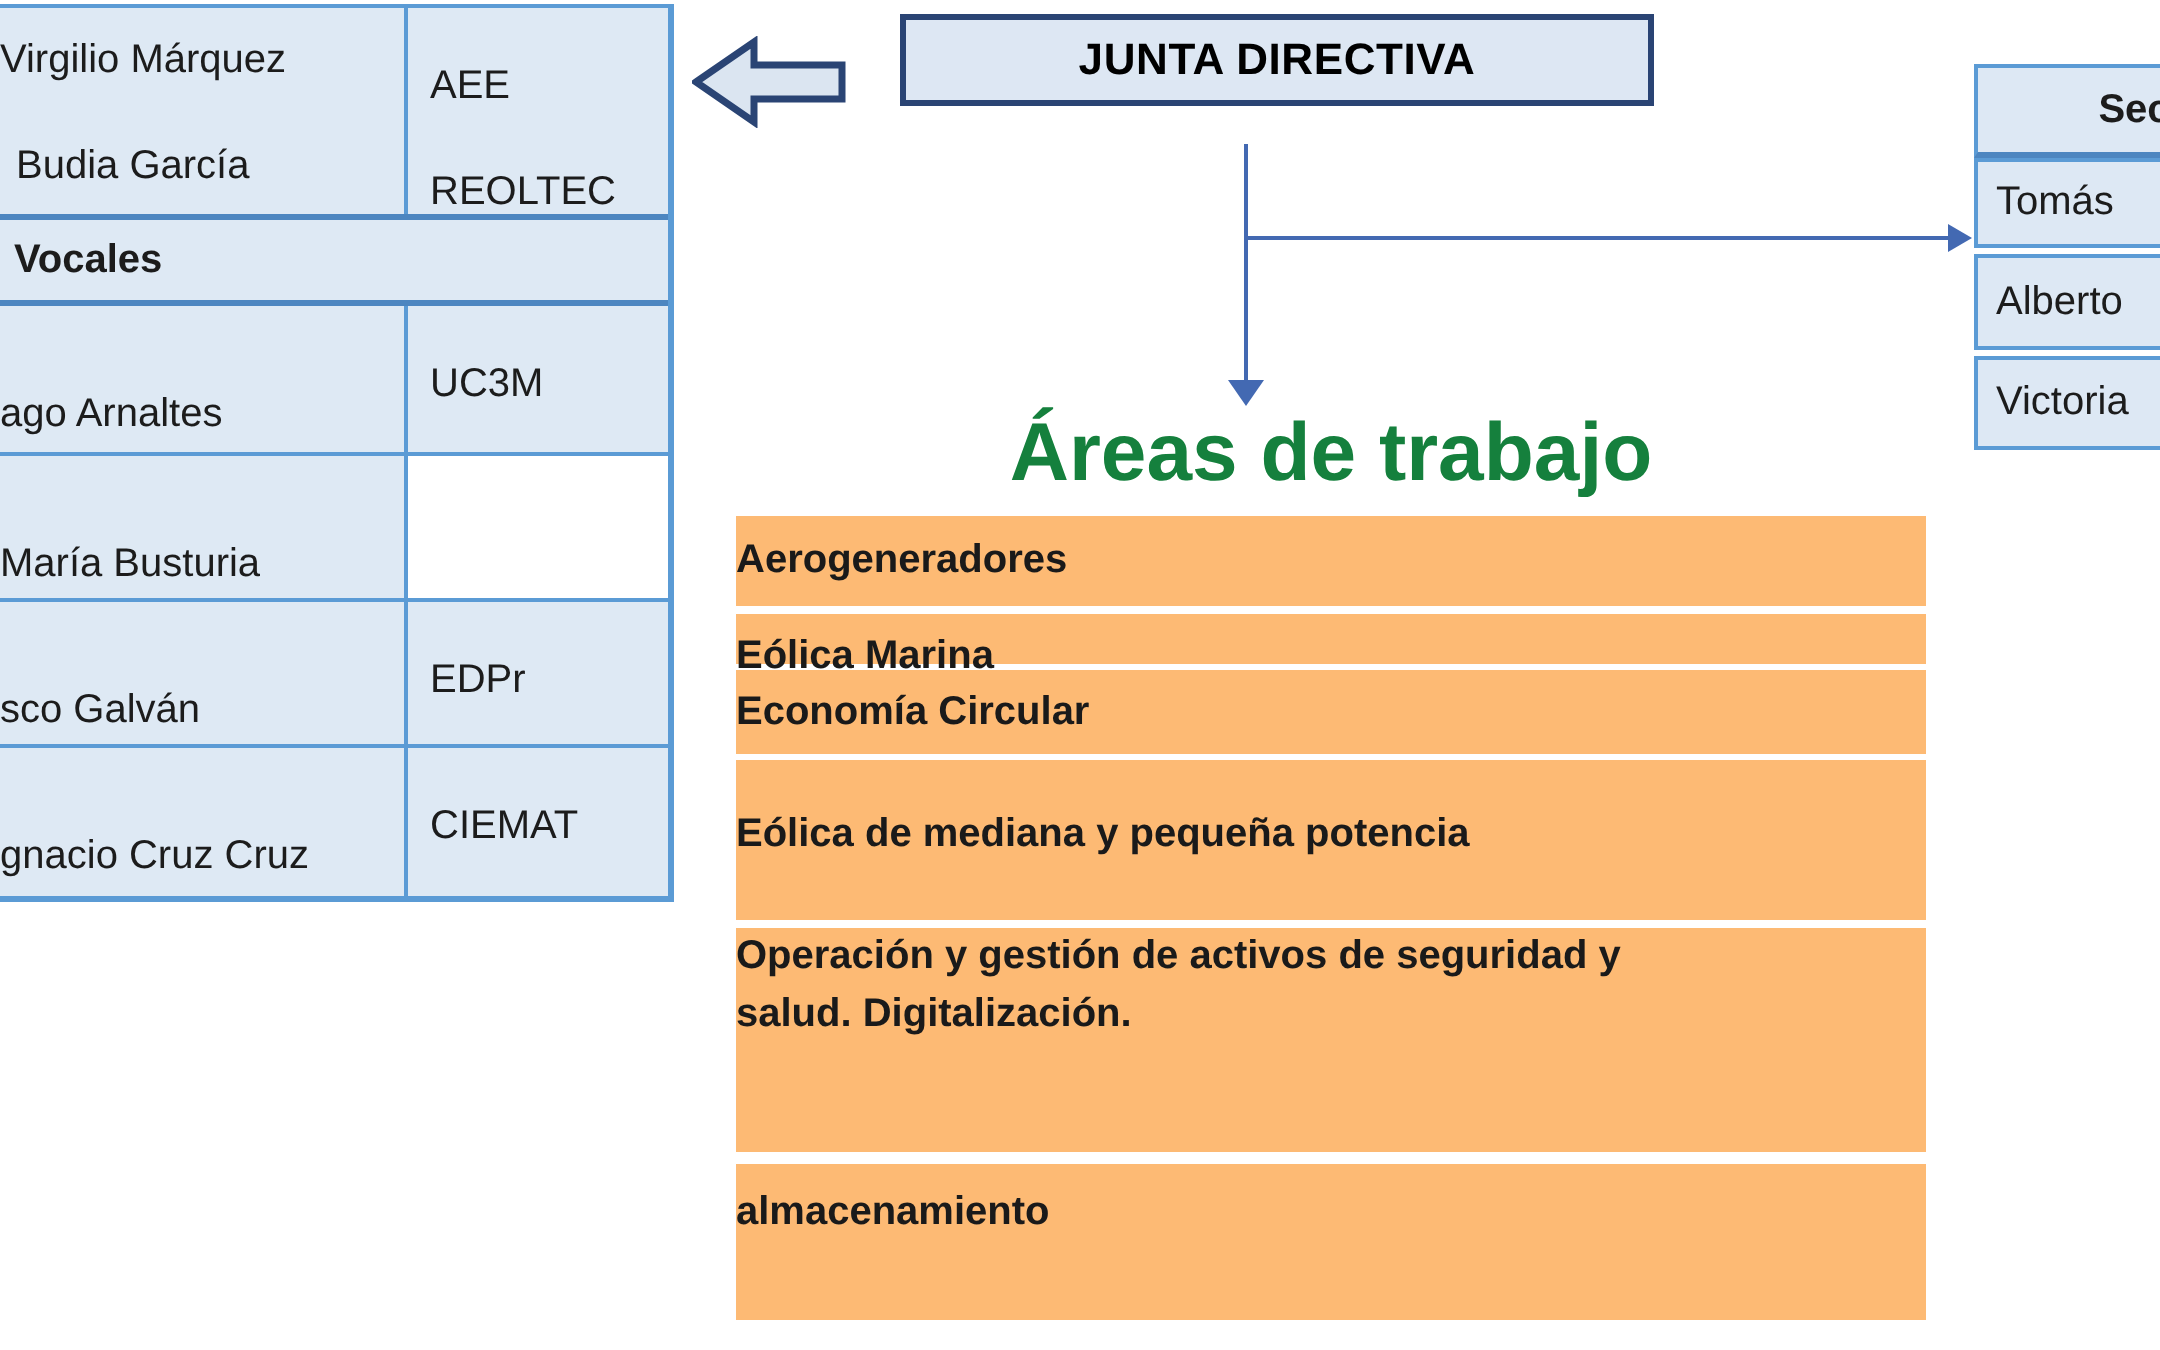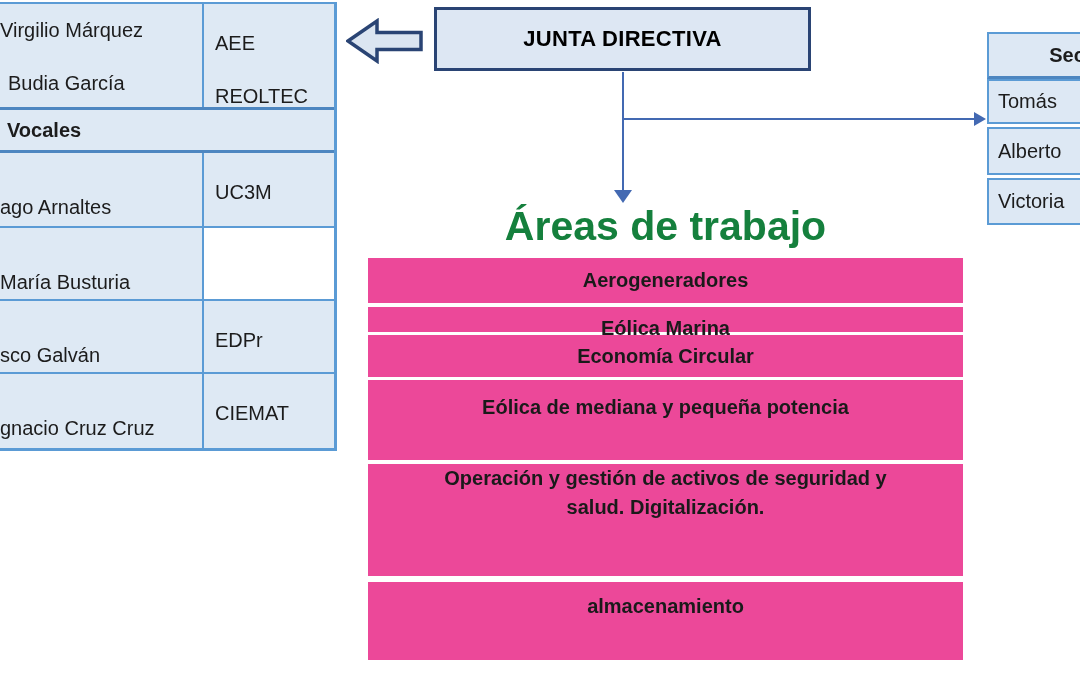--- a/index.html
+++ b/index.html
@@ -46,21 +46,21 @@
   }
   .lt-rowC { height: 75px; border-bottom: 2px solid #5b9bd5; }
   .lt-rowD { height: 73px; border-bottom: 2px solid #5b9bd5; }
   .lt-rowE { height: 73px; border-bottom: 2px solid #5b9bd5; }
   .lt-rowF { height: 74px; }
   .lt-row .lt-c1, .lt-row .lt-c2 { background: #dee9f4; }
   .name-line { display: block; margin-top: 28px; }
 
   
   .junta-box {
-    left: 434px; top: 7px; width: 377px; height: 64px;
+    left: 450px; top: 7px; width: 377px; height: 46px;
     box-sizing: border-box;
     border: 3px solid #2a4474;
     background: #dde7f3;
     display: flex; align-items: center; justify-content: center;
     font-weight: bold; font-size: 22px; color: #000000;
     letter-spacing: 0.3px;
   }
 
   
   .v-line  { left: 622px; top: 72px;  width: 2px;  height: 118px; background: #4369b2; }
@@ -81,29 +81,28 @@
   .wa-title {
     left: 368px; top: 198px; width: 595px;
     text-align: center;
     font-size: 41px; font-weight: bold;
     color: #15803d;
     line-height: 56px;
     white-space: nowrap;
   }
   .wa-list { left: 368px; top: 258px; width: 595px; }
   .band {
-    background: #ec4899;
-    text-align: center;
+    background: #fdba74;
     font-weight: bold; font-size: 20px; color: #1a1a1a;
     box-sizing: border-box;
   }
   .band-1 { height: 45px; line-height: 45px; margin-bottom: 4px; }
   .band-2 { height: 25px; line-height: 43px; margin-bottom: 3px; }
   .band-3 { height: 42px; line-height: 42px; margin-bottom: 3px; }
-  .band-4 { height: 80px; padding-top: 13px; line-height: 28px; margin-bottom: 4px; }
+  .band-4 { height: 80px; padding-top: 23px; line-height: 28px; margin-bottom: 4px; }
   .band-5 { height: 112px; padding-top: 0; line-height: 29px; margin-bottom: 6px; }
   .band-6 { height: 78px;  padding-top: 9px;  line-height: 30px; }
   .band-line { display: block; }
 
   
   .right-table { left: 987px; top: 32px; width: 160px; }
   .rt-header {
     height: 47px; box-sizing: border-box;
     border: 2px solid #5b9bd5; border-bottom: 3px solid #4d86c0;
     background: #dde8f4;

